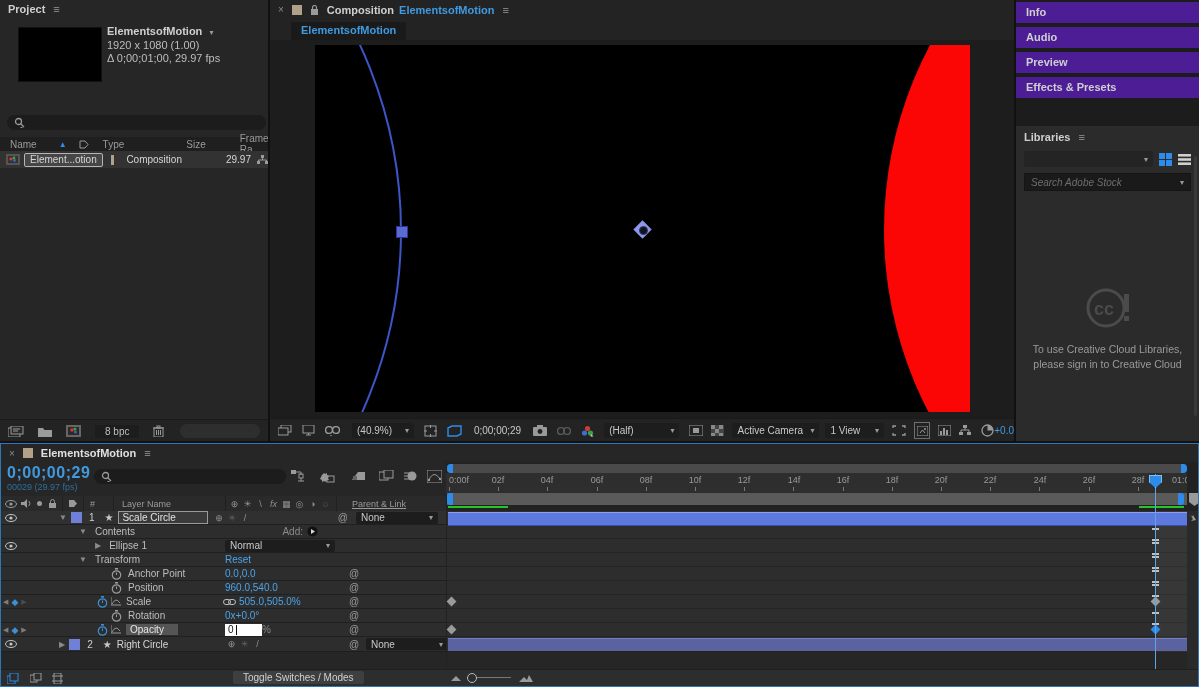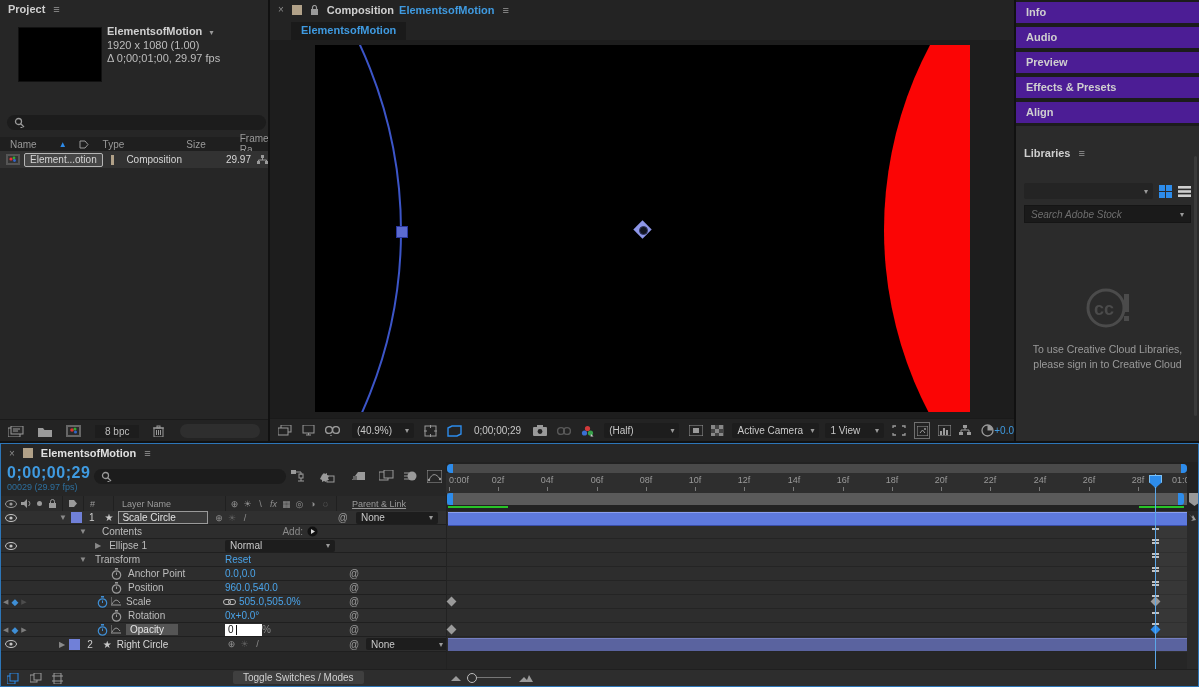--- a/index.html
+++ b/index.html
@@ -300,25 +300,24 @@
       <span style="color:#3f9ae0;">+0.0</span>
     </div>
   </div>
 
   <div class="panel" style="left:1016px;top:0;width:183px;height:441px;background:#1c1c1c;">
     <div style="padding-top:2px;">
       <div class="sb-item">Info</div>
       <div class="sb-item">Audio</div>
       <div class="sb-item">Preview</div>
       <div class="sb-item">Effects &amp; Presets</div>
-      <div class="sb-item">Align</div>
     </div>
 
     <div class="abs" style="left:0;top:126px;width:183px;height:315px;background:#2b2b2b;">
-      <div class="row" style="height:21px;padding:16px 8px;">
+      <div class="row" style="height:21px;padding:0 8px;">
         <span style="color:#cfcfcf;font-weight:bold;">Libraries</span>
         <span class="burger">≡</span>
       </div>
       <div class="row" style="padding:4px 8px 0 8px;gap:6px;">
         <span class="ddl" style="flex:1;height:16px;background:#242424;">
             <span></span>
             <span class="chev">▾</span>
           </span>
         <span class="icon">
           <svg width="13" height="13" viewBox="0 0 13 13">
@@ -486,21 +485,21 @@
       <span style="color:#9a9a9a;">@</span>
       <span class="ddl" style="margin:0 8px 0 8px;width:72px;height:12px;font-size:10px;">
         <span>None</span>
           <span class="chev">▾</span>
       </span>
     </div>
 
     <div class="lrow" style="top:81px;">
       <span style="width:78px;"></span>
       <span class="dim" style="font-size:8px;">▼</span>
-      <span style="margin-left:15px;text-align:center;">Contents</span>
+      <span style="margin-left:8px;text-align:center;">Contents</span>
       <span style="flex:1;"></span>
       <span class="dim">Add:</span>
       <span class="icon" style="margin:0 128px 0 4px;">
         <svg width="11" height="11" viewBox="0 0 11 11">
             <circle cx="5.5" cy="5.5" r="5" fill="#111"></circle>
             <path d="M4 3 l4 2.5 -4 2.5z" fill="#d8d8d8"></path>
           </svg>
       </span>
     </div>
 

